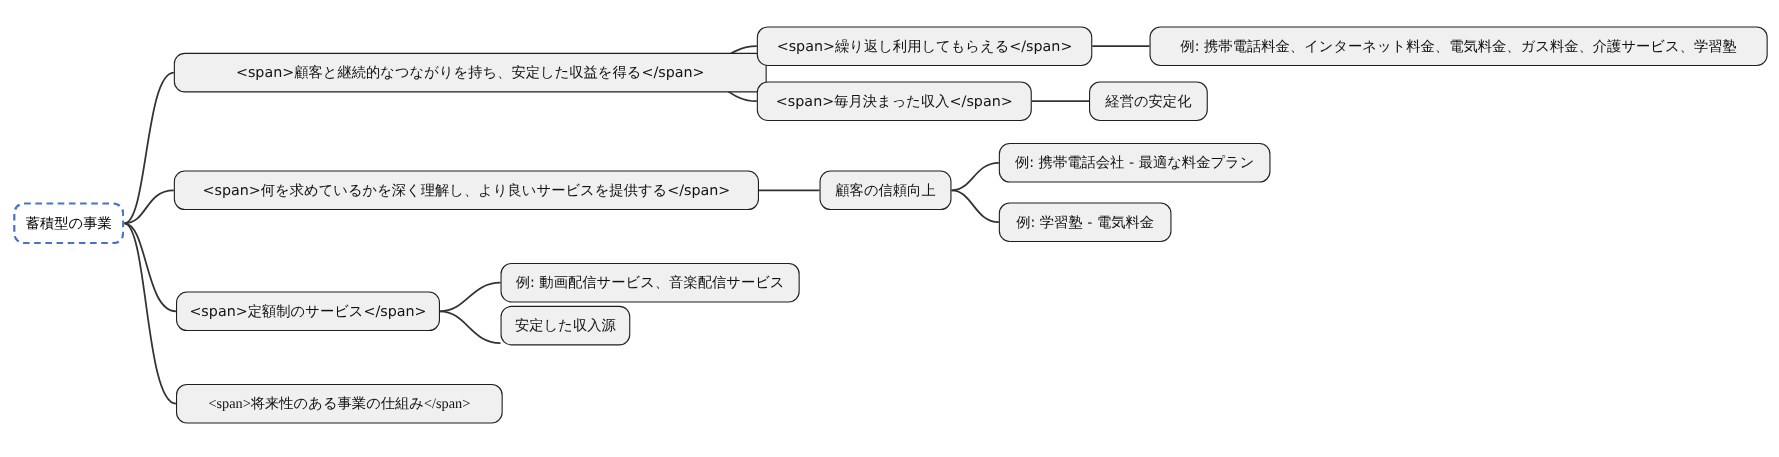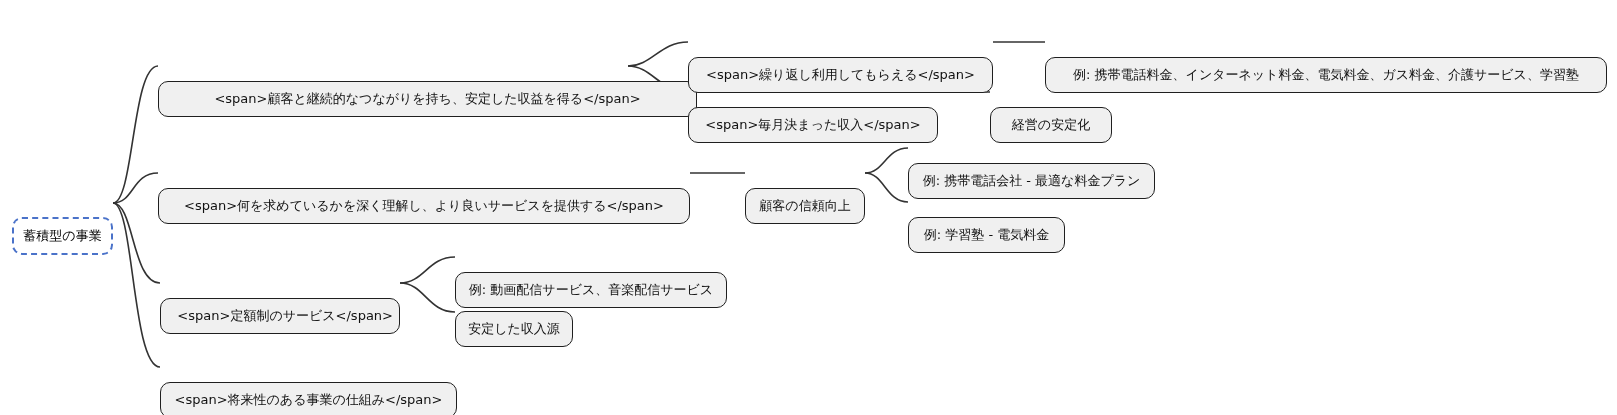--- a/index.html
+++ b/index.html
@@ -34,21 +34,20 @@
     border: 1.6px solid var(--node-border, #1f1f1f);
     border-radius: 10px;
     display: flex;
     align-items: center;
     justify-content: center;
     font-size: 13px;
     color: #111111;
     white-space: nowrap;
     padding: 0 6px;
     cursor: pointer;
-    margin-top: 33px;
   }
   .node.root {
     height: 38px;
     background: var(--root-fill, #ffffff);
     border: 2px dashed var(--root-border, #4a72c9);
     border-radius: 10px;
     font-weight: normal;
     color: #000000;
   }
   .node-label {
@@ -89,49 +88,49 @@
   </div>
 
   <div class="node" style="left:688px; top:74px; width:250px;">
     <span class="node-label">&lt;span&gt;毎月決まった収入&lt;/span&gt;</span>
   </div>
 
   <div class="node" style="left:1045px; top:24px; width:562px;">
     <span class="node-label">例: 携帯電話料金、インターネット料金、電気料金、ガス料金、介護サービス、学習塾</span>
   </div>
 
-  <div class="node" style="left:990px; top:74px; width:122px;">
+  <div class="node" style="left:990px; top:74px; width:108px;">
     <span class="node-label">経営の安定化</span>
   </div>
 
   <div class="node" style="left:158px; top:155px; width:532px;">
     <span class="node-label">&lt;span&gt;何を求めているかを深く理解し、より良いサービスを提供する&lt;/span&gt;</span>
   </div>
 
   <div class="node" style="left:745px; top:155px; width:120px;">
     <span class="node-label">顧客の信頼向上</span>
   </div>
 
   <div class="node" style="left:908px; top:130px; width:247px;">
     <span class="node-label">例: 携帯電話会社 - 最適な料金プラン</span>
   </div>
 
   <div class="node" style="left:908px; top:184px; width:157px;">
     <span class="node-label">例: 学習塾 - 電気料金</span>
   </div>
 
-  <div class="node" style="left:160px; top:265px; width:240px;justify-content:flex-end;">
+  <div class="node" style="left:160px; top:265px; width:240px;">
     <span class="node-label">&lt;span&gt;定額制のサービス&lt;/span&gt;</span>
   </div>
 
   <div class="node" style="left:455px; top:239px; width:272px;">
     <span class="node-label">例: 動画配信サービス、音楽配信サービス</span>
   </div>
 
   <div class="node" style="left:455px; top:278px; width:118px;">
     <span class="node-label">安定した収入源</span>
   </div>
 
-  <div class="node" style="left:160px; top:349px; width:297px;">
+  <div class="node" style="left:160px; top:349px; width:297px;font-family:Liberation Serif, serif;">
     <span class="node-label">&lt;span&gt;将来性のある事業の仕組み&lt;/span&gt;</span>
   </div>
 
 </div>
 
 </body></html>

